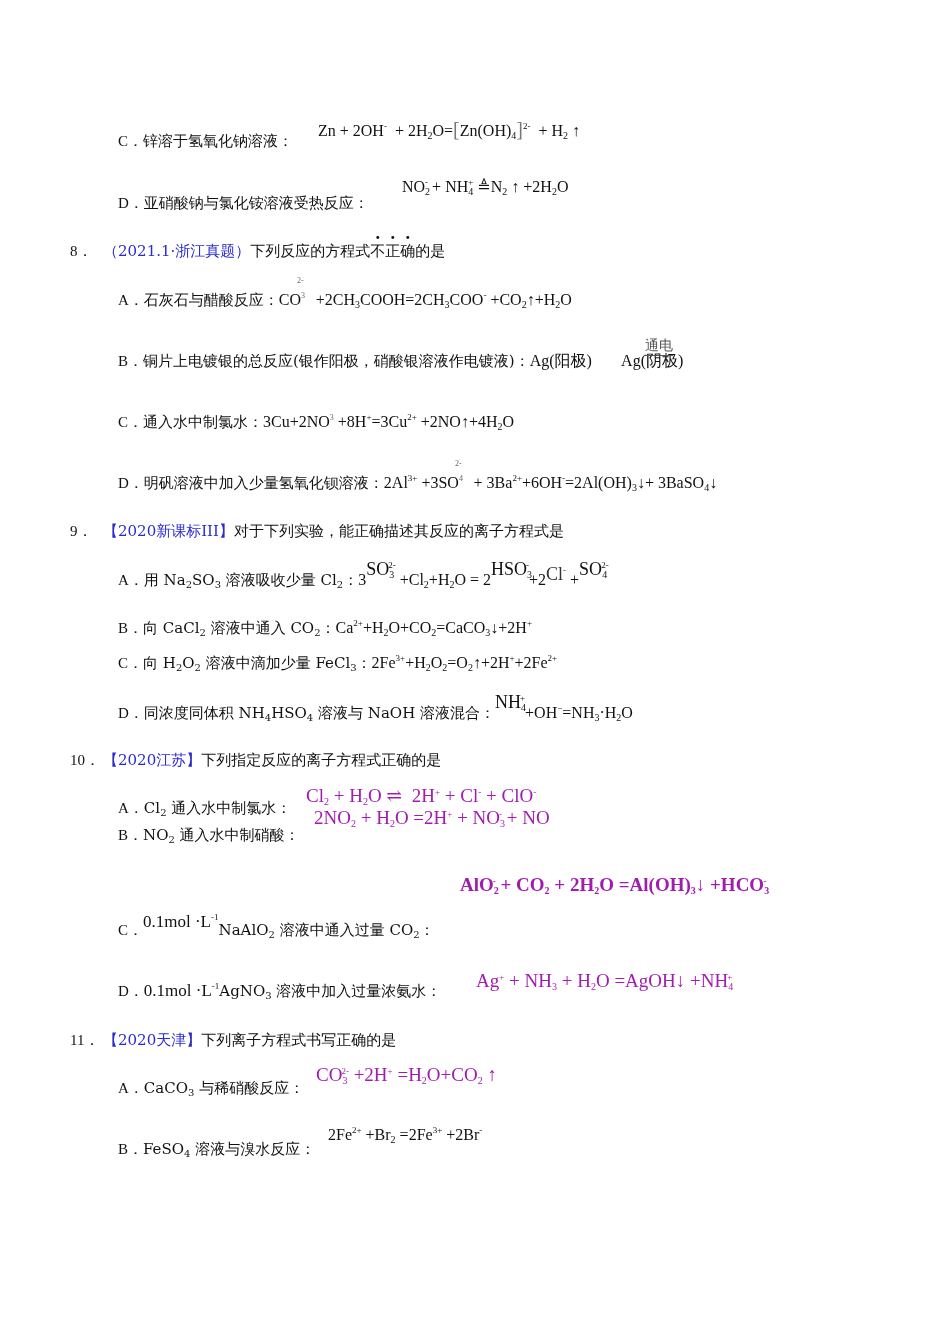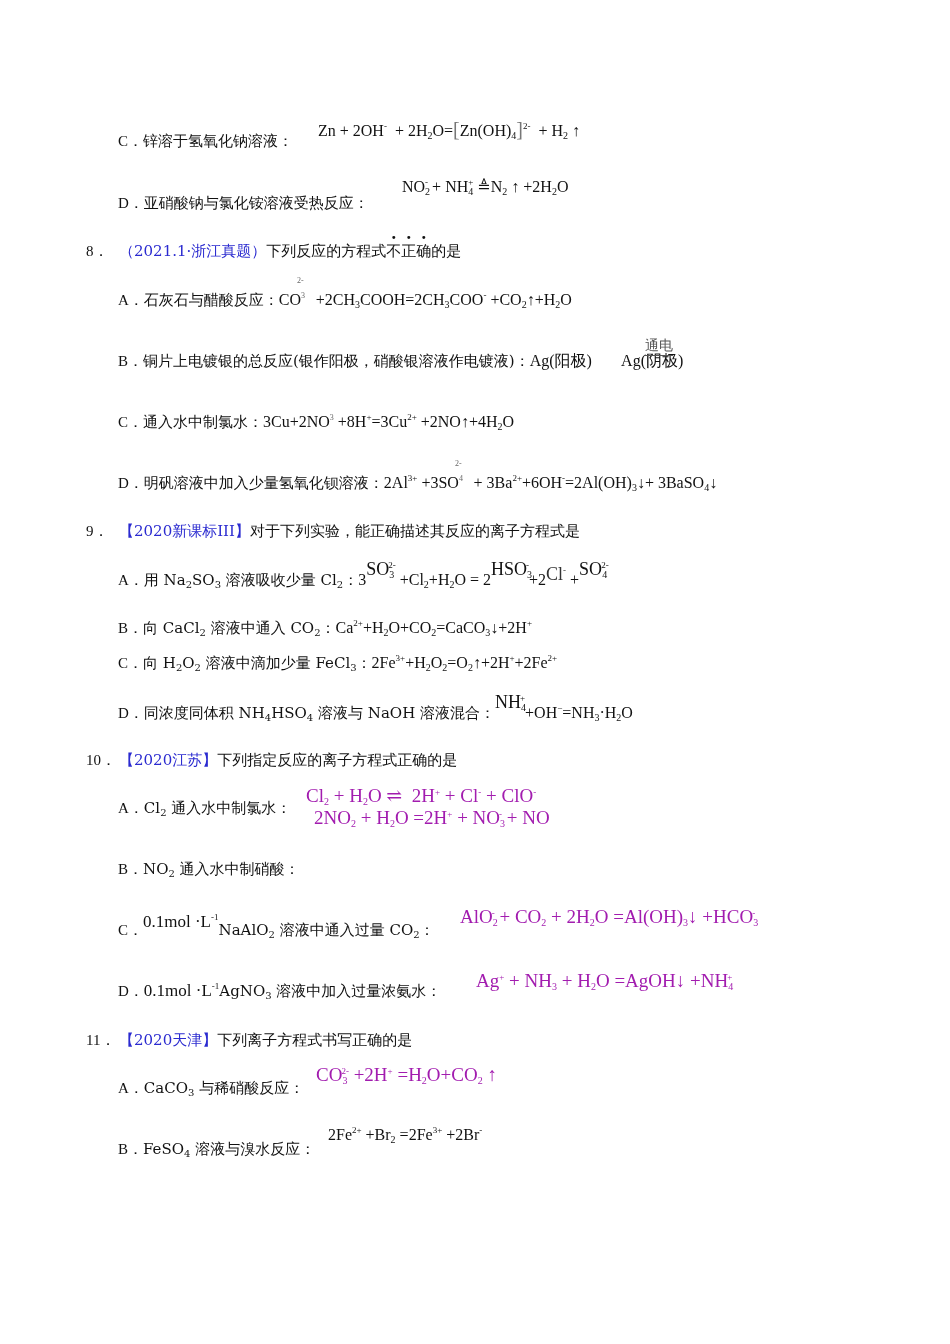--- a/index.html
+++ b/index.html
@@ -2,21 +2,21 @@
 <html><head>
 <meta charset="utf-8">
 <style>
   html, body { margin: 0; padding: 0; background: #ffffff; }
   body {
     width: 950px; height: 1344px; position: relative; overflow: hidden;
     font-family: "DejaVu Serif", "Liberation Serif", serif;
     color: #111; font-size: 15px;
   }
   .line { position: absolute; white-space: nowrap; line-height: 20px; }
-  .q { left: 86px; }
+  .q { left: 70px; }
   .opt { left: 118px; }
   .num { display: inline-block; width: 33px; }
   .src { color: #2b2bd0; }
   .eq { font-family: "Liberation Serif", "DejaVu Serif", serif; font-size: 16px; }
   .eq-big { font-family: "Liberation Serif", "DejaVu Serif", serif; font-size: 19px; color: #a21caf; }
   .lab { font-family: "Liberation Serif", serif; }
   sub { font-size: 10px; vertical-align: -3px; line-height: 0; }
   sup { font-size: 9px; vertical-align: 7px; line-height: 0; }
   .float-eq { position: absolute; white-space: nowrap; }
   .dotted { position: relative; }
@@ -74,29 +74,29 @@
 </div>
 
 <div class="line q" style="top:750px;">
   <span class="num lab">10．</span><span class="src">【2020江苏】</span><span>下列指定反应的离子方程式正确的是</span>
 </div>
 <div class="line opt" style="top:798px;">
   <span class="lab">A．</span><span>Cl<sub>2</sub> 通入水中制氯水：</span>
 </div>
 <div class="float-eq eq-big" style="left:306px; top:784px;">Cl<sub>2</sub> + H<sub>2</sub>O ⇌ &nbsp;2H<sup>+</sup> + Cl<sup>-</sup> + ClO<sup>-</sup></div>
 
-<div class="line opt" style="top:859px;">
+<div class="line opt" style="top:825px;">
   <span class="lab">B．</span><span>NO<sub>2</sub> 通入水中制硝酸：</span>
 </div>
 <div class="float-eq eq-big" style="left:314px; top:807px;">2NO<sub>2</sub> + H<sub>2</sub>O =2H<sup>+</sup> + NO<sub>3</sub><sup style="margin-left:-6px">-</sup> + NO</div>
 
 <div class="line opt" style="top:920px;">
   <span class="lab">C．</span><span class="eq" style="position:relative;top:-8px;font-size:17px">0.1mol ·L<sup>-1</sup></span><span>NaAlO<sub>2</sub> 溶液中通入过量 CO<sub>2</sub>：</span>
 </div>
-<div class="float-eq eq-big" style="left:460px; top:906px;">AlO<sub>2</sub><sup style="margin-left:-6px">-</sup> + CO<sub>2</sub> + 2H<sub>2</sub>O =Al(OH)<sub>3</sub>↓ +HCO<sub>3</sub><sup style="margin-left:-6px">-</sup></div>
+<div class="float-eq eq-big" style="left:460px; top:874px;font-weight:bold;">AlO<sub>2</sub><sup style="margin-left:-6px">-</sup> + CO<sub>2</sub> + 2H<sub>2</sub>O =Al(OH)<sub>3</sub>↓ +HCO<sub>3</sub><sup style="margin-left:-6px">-</sup></div>
 
 <div class="line opt" style="top:981px;">
   <span class="lab">D．</span><span class="eq" style="font-size:17px">0.1mol ·L<sup>-1</sup></span><span>AgNO<sub>3</sub> 溶液中加入过量浓氨水：</span>
 </div>
 <div class="float-eq eq-big" style="left:476px; top:970px;">Ag<sup>+</sup> + NH<sub>3</sub> + H<sub>2</sub>O =AgOH↓ +NH<sub>4</sub><sup style="margin-left:-6px">+</sup></div>
 
 <div class="line q" style="top:1030px;">
   <span class="num lab">11．</span><span class="src">【2020天津】</span><span>下列离子方程式书写正确的是</span>
 </div>
 <div class="line opt" style="top:1078px;">

